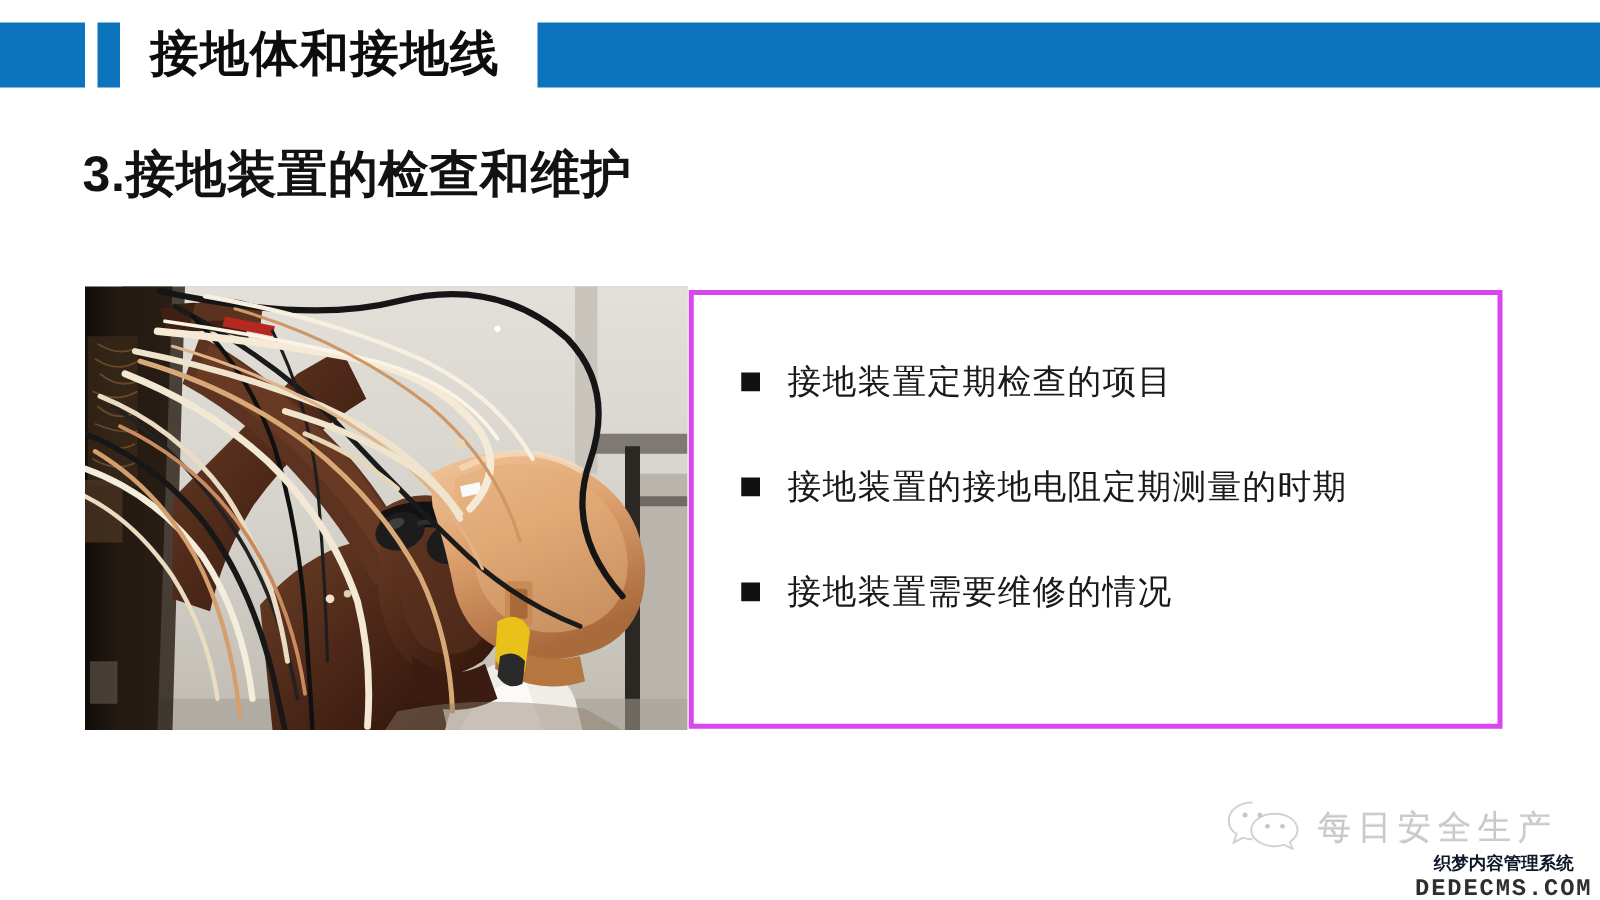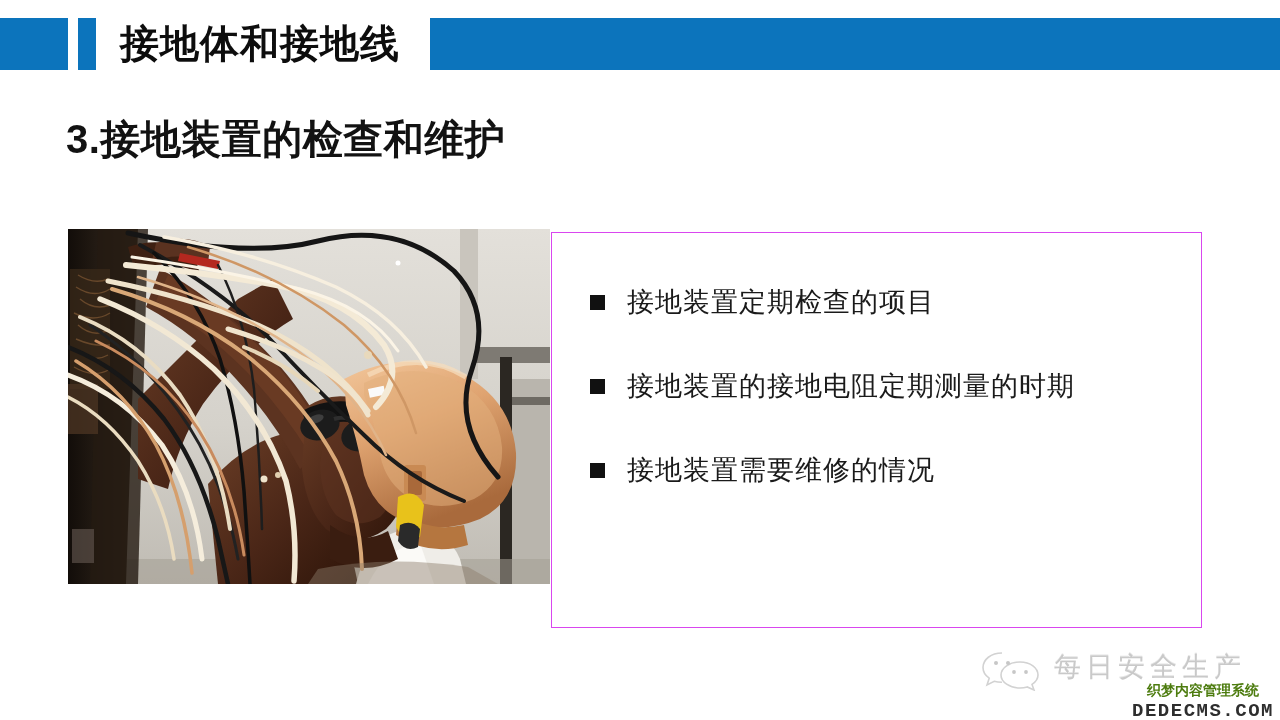--- a/index.html
+++ b/index.html
@@ -81,22 +81,22 @@
     background: #cdc9c2;
   }
   #photo-svg { display: block; width: 482px; height: 355px; }
 
   
   #bullet-box {
     position: absolute;
     left: 551px;
     top: 232px;
     width: 651px;
-    height: 396px;
-    border: 1px solid #d946ef;
+    height: 351px;
+    border: 4px solid #d946ef;
     background: #ffffff;
     box-sizing: border-box;
   }
   #bullet-list {
     position: absolute;
     left: 38px;
     top: 48px;
     width: 600px;
   }
   .bullet-row {
@@ -125,44 +125,44 @@
   #watermark {
     position: absolute;
     left: 980px;
     top: 638px;
     width: 300px;
     height: 82px;
   }
   #wm-logo-row {
     position: absolute;
     left: 0;
-    top: 11px;
+    top: 0;
     display: flex;
-    align-items: flex-start;
+    align-items: flex-end;
   }
   #wechat-icon { width: 64px; height: 42px; display: block; }
   #wm-brand-text {
     margin-left: 10px;
     font-size: 27px;
     color: #c9c9c9;
     letter-spacing: 5px;
     white-space: nowrap;
     text-shadow: 0 1px 0 #ffffff, 0 -1px 0 #e6e6e6;
   }
   #wm-dede {
     position: absolute;
     left: 148px;
     top: 44px;
     width: 150px;
     text-align: center;
   }
   #wm-dede-cn {
     font-size: 14px;
     font-weight: bold;
-    color: #4d7c0f;
+    color: #0f172a;
     letter-spacing: 0px;
     white-space: nowrap;
     font-family: Liberation Mono, monospace;
   }
   #wm-dede-en {
     font-size: 19px;
     font-weight: bold;
     color: #2e2e2e;
     letter-spacing: 1.5px;
     white-space: nowrap;

